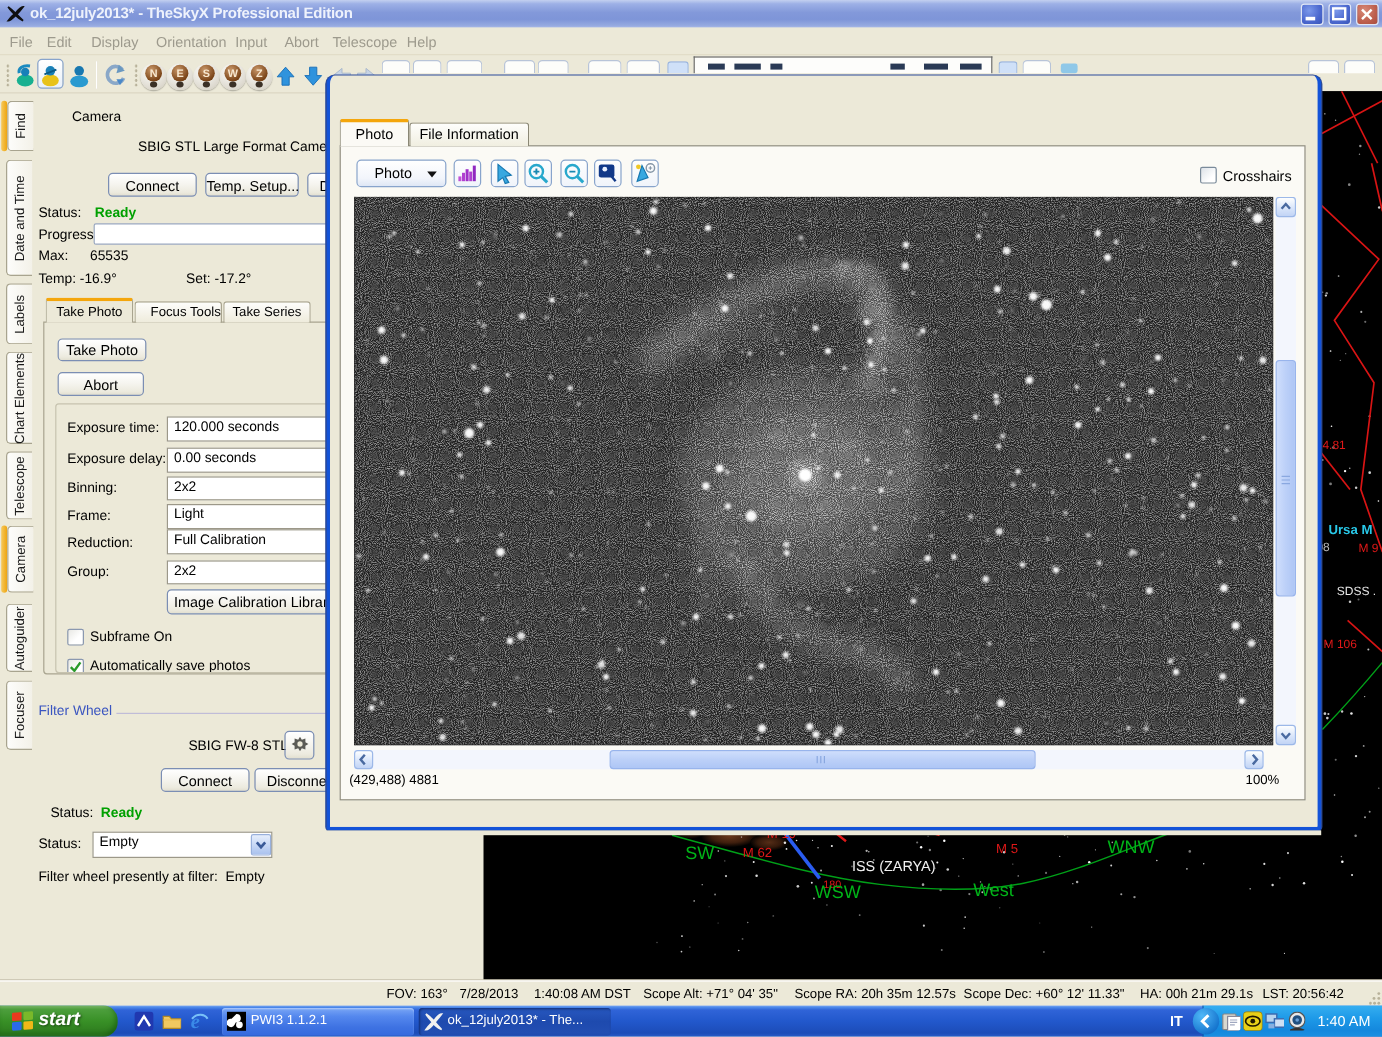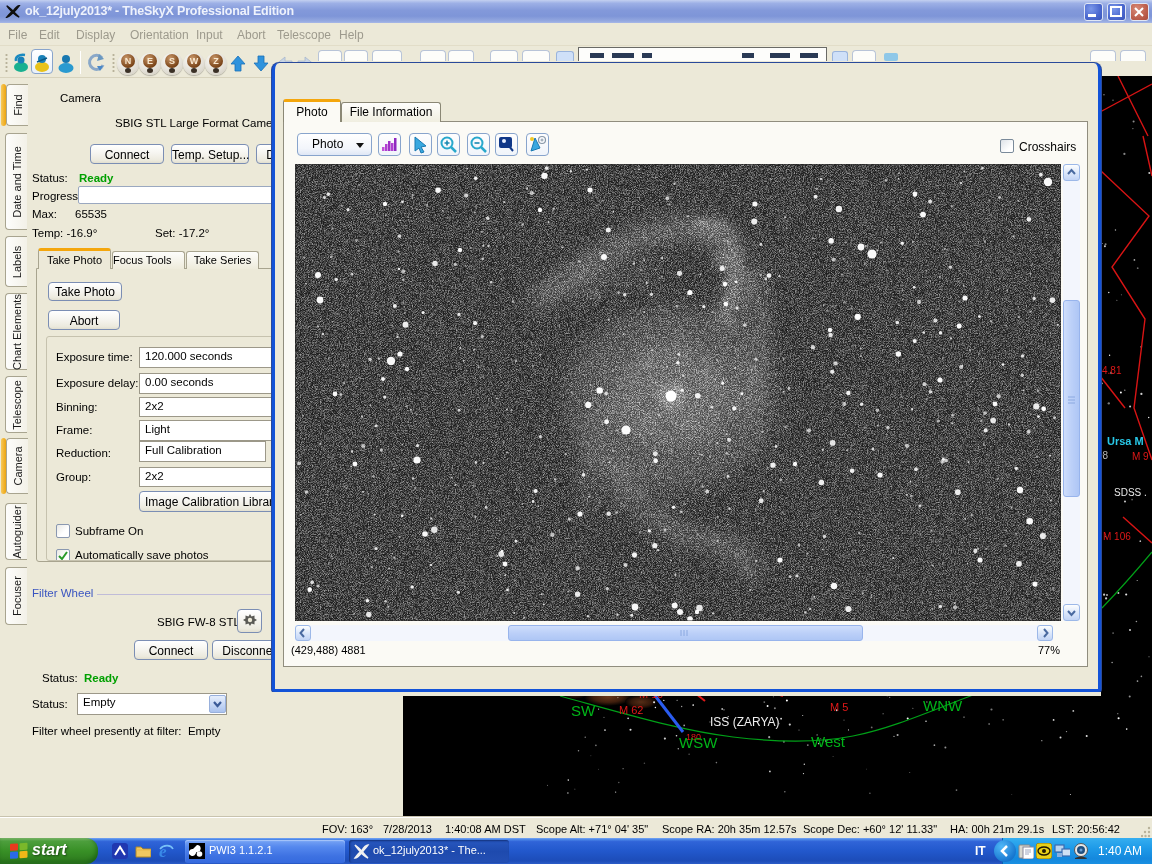--- a/index.html
+++ b/index.html
@@ -216,35 +216,35 @@
     <span class="lbl grn" style="left:79px;top:94px">Ready</span>
  <span class="lbl" style="left:32px;top:112px">Progress:</span>
  <div class="a" style="left:78px;top:108px;width:317px;height:18px;background:#fff;border:1px solid #9aa8c0;border-radius:2px"></div>
  <span class="lbl" style="left:32px;top:130px">Max:</span>
     <span class="lbl" style="left:75px;top:130px">65535</span>
  <span class="lbl" style="left:32px;top:149px">Temp: -16.9°</span>
     <span class="lbl" style="left:155px;top:149px">Set: -17.2°</span>
 
  <div class="a" style="left:36px;top:190px;width:354px;height:294px;background:#ece9d8;border:1px solid #a8a48f;border-radius:0 3px 3px 3px"></div>
  <div class="a" style="left:38px;top:170px;width:73px;height:21px;background:#ece9d8;border:1px solid #a8a48f;border-bottom:none;border-top:3px solid #f4a60c;border-radius:3px 3px 0 0;font-size:11px;text-align:center;padding-top:3px;z-index:2">Take Photo</div>
- <div class="a" style="left:112px;top:173px;width:73px;height:18px;background:linear-gradient(180deg,#fdfdfb,#eeebdb);border:1px solid #a8a48f;border-bottom:none;border-radius:3px 3px 0 0;font-size:11px;text-align:left;padding-top:2px">Focus Tools</div>
+ <div class="a" style="left:112px;top:173px;width:73px;height:18px;background:linear-gradient(180deg,#fdfdfb,#eeebdb);border:1px solid #a8a48f;border-bottom:none;border-radius:3px 3px 0 0;font-size:11px;text-align:right;padding-top:2px">Focus Tools</div>
  <div class="a" style="left:186px;top:173px;width:73px;height:18px;background:linear-gradient(180deg,#fdfdfb,#eeebdb);border:1px solid #a8a48f;border-bottom:none;border-radius:3px 3px 0 0;font-size:11px;text-align:center;padding-top:2px">Take Series</div>
  <div class="btn" style="left:48px;top:204px;width:74px;height:19px;padding-top:2px">Take Photo</div>
  <div class="btn" style="left:48px;top:232px;width:72px;height:20px;padding-top:3px">Abort</div>
  <div class="a" style="left:46px;top:258px;width:334px;height:225px;border:1px solid #c6c2ae;border-radius:3px;overflow:hidden">
   <span class="lbl" style="left:9px;top:14px">Exposure time:</span>
   <div class="field" style="left:92px;top:10px;width:160px;height:21px">120.000 seconds</div>
   <span class="lbl" style="left:9px;top:40px">Exposure delay:</span>
   <div class="field" style="left:92px;top:36px;width:160px;height:21px">0.00 seconds</div>
   <span class="lbl" style="left:9px;top:64px">Binning:</span>
   <div class="field" style="left:92px;top:60px;width:160px;height:20px">2x2</div>
   <span class="lbl" style="left:9px;top:87px">Frame:</span>
   <div class="field" style="left:92px;top:83px;width:160px;height:21px">Light</div>
   <span class="lbl" style="left:9px;top:110px">Reduction:</span>
-  <div class="field" style="left:92px;top:104px;width:127px;height:21px">Full Calibration</div>
+  <div class="field" style="left:92px;top:104px;width:156px;height:21px">Full Calibration</div>
   <span class="lbl" style="left:9px;top:134px">Group:</span>
   <div class="field" style="left:92px;top:130px;width:160px;height:20px">2x2</div>
   <div class="btn" style="left:92px;top:154px;width:160px;height:21px;padding-top:3px;text-align:left;padding-left:5px;white-space:nowrap">Image Calibration Library...</div>
   <div class="cb" style="left:9px;top:187px"></div>
   <span class="lbl" style="left:28px;top:188px">Subframe On</span>
   <div class="cb" style="left:9px;top:212px"><svg width="12" height="12">
           <path d="M2 6 L5 9 L10 2" stroke="#2a9a2a" stroke-width="2" fill="none"></path>
         </svg></div>
   <span class="lbl" style="left:28px;top:212px">Automatically save photos</span>
  </div>
@@ -1176,21 +1176,21 @@
             <path d="M8 3 L4.5 7 L8 11" stroke="#4a6aa0" stroke-width="2" fill="none"></path>
           </svg></div>
    <div class="sbtn" style="left:742px;top:0;width:16px;height:16px"><svg width="14" height="14">
             <path d="M6 3 L9.5 7 L6 11" stroke="#4a6aa0" stroke-width="2" fill="none"></path>
           </svg></div>
    <div class="a sthumbh" style="left:213px;top:0;width:355px;height:16px"><svg width="355" height="14">
             <path d="M172 4 V10 M175 4 V10 M178 4 V10" stroke="#8aa8e0" stroke-width="1"></path>
           </svg></div>
   </div>
   <span class="lbl" style="left:19px;top:556px;font-size:11px">(429,488) 4881</span>
-  <span class="lbl" style="left:766px;top:556px;font-size:11px">77%</span>
+  <span class="lbl" style="left:766px;top:556px;font-size:11px">100%</span>
  </div>
 </div>
 
 <div class="a" style="left:272px;top:692px;width:829px;height:4px;background:#ece9d8"></div>
 <div class="a" id="sbar">
  <span style="left:322px">FOV: 163°</span>
     <span style="left:383px">7/28/2013</span>
     <span style="left:445px">1:40:08 AM DST</span>
     <span style="left:536px">Scope Alt: +71° 04' 35"</span>
     <span style="left:662px">Scope RA: 20h 35m 12.57s</span>

